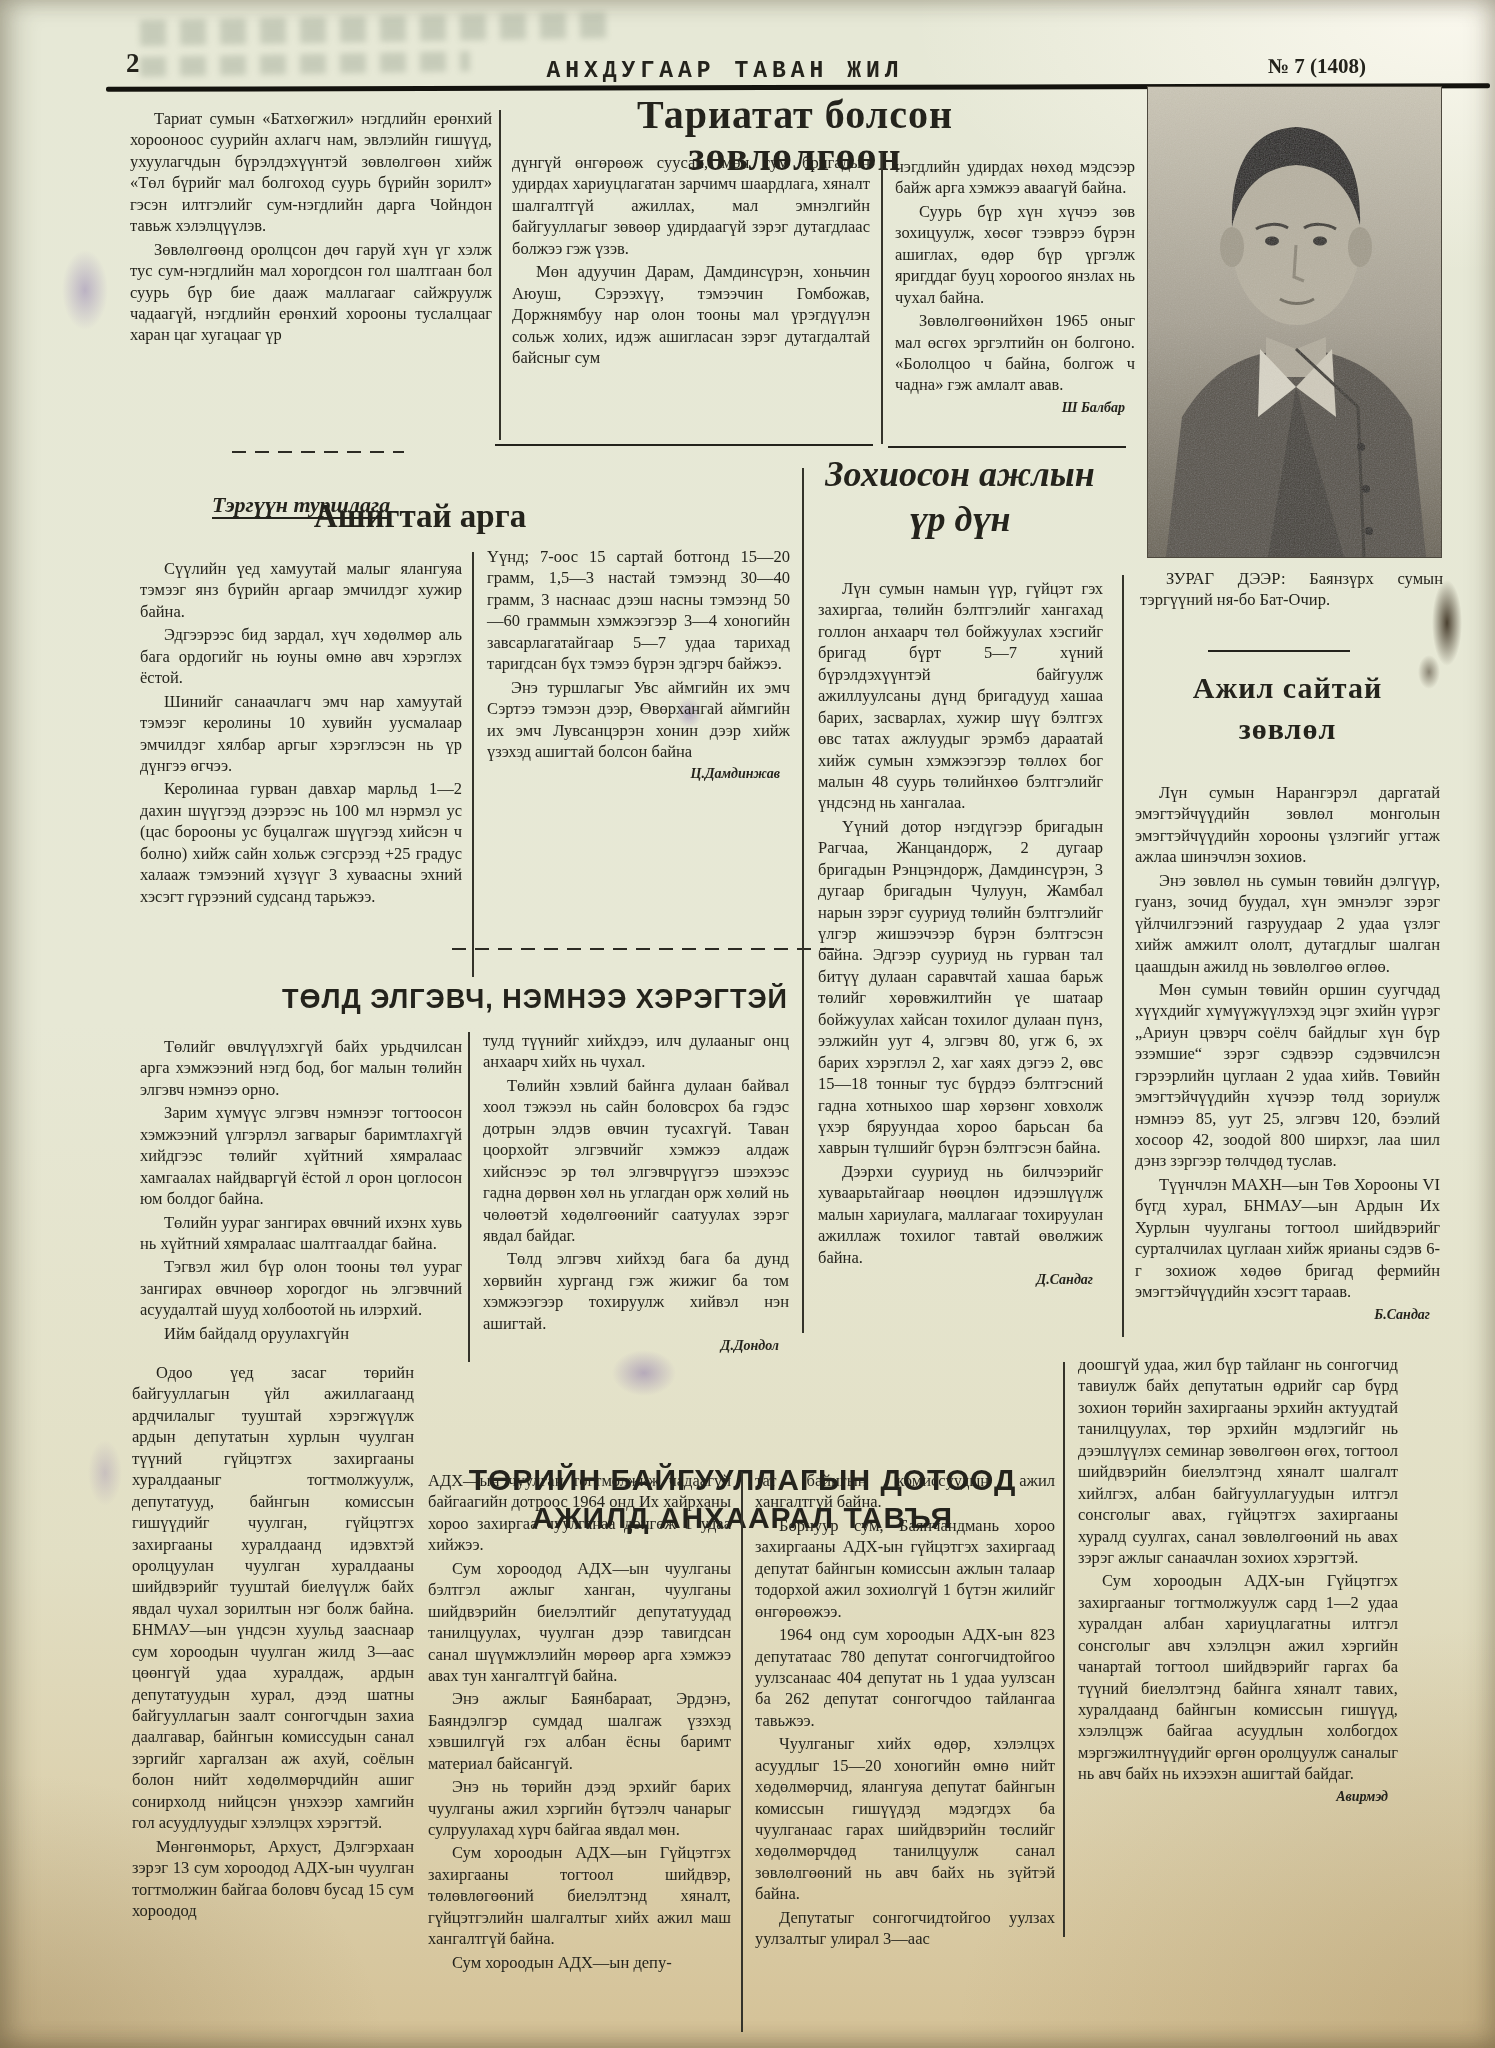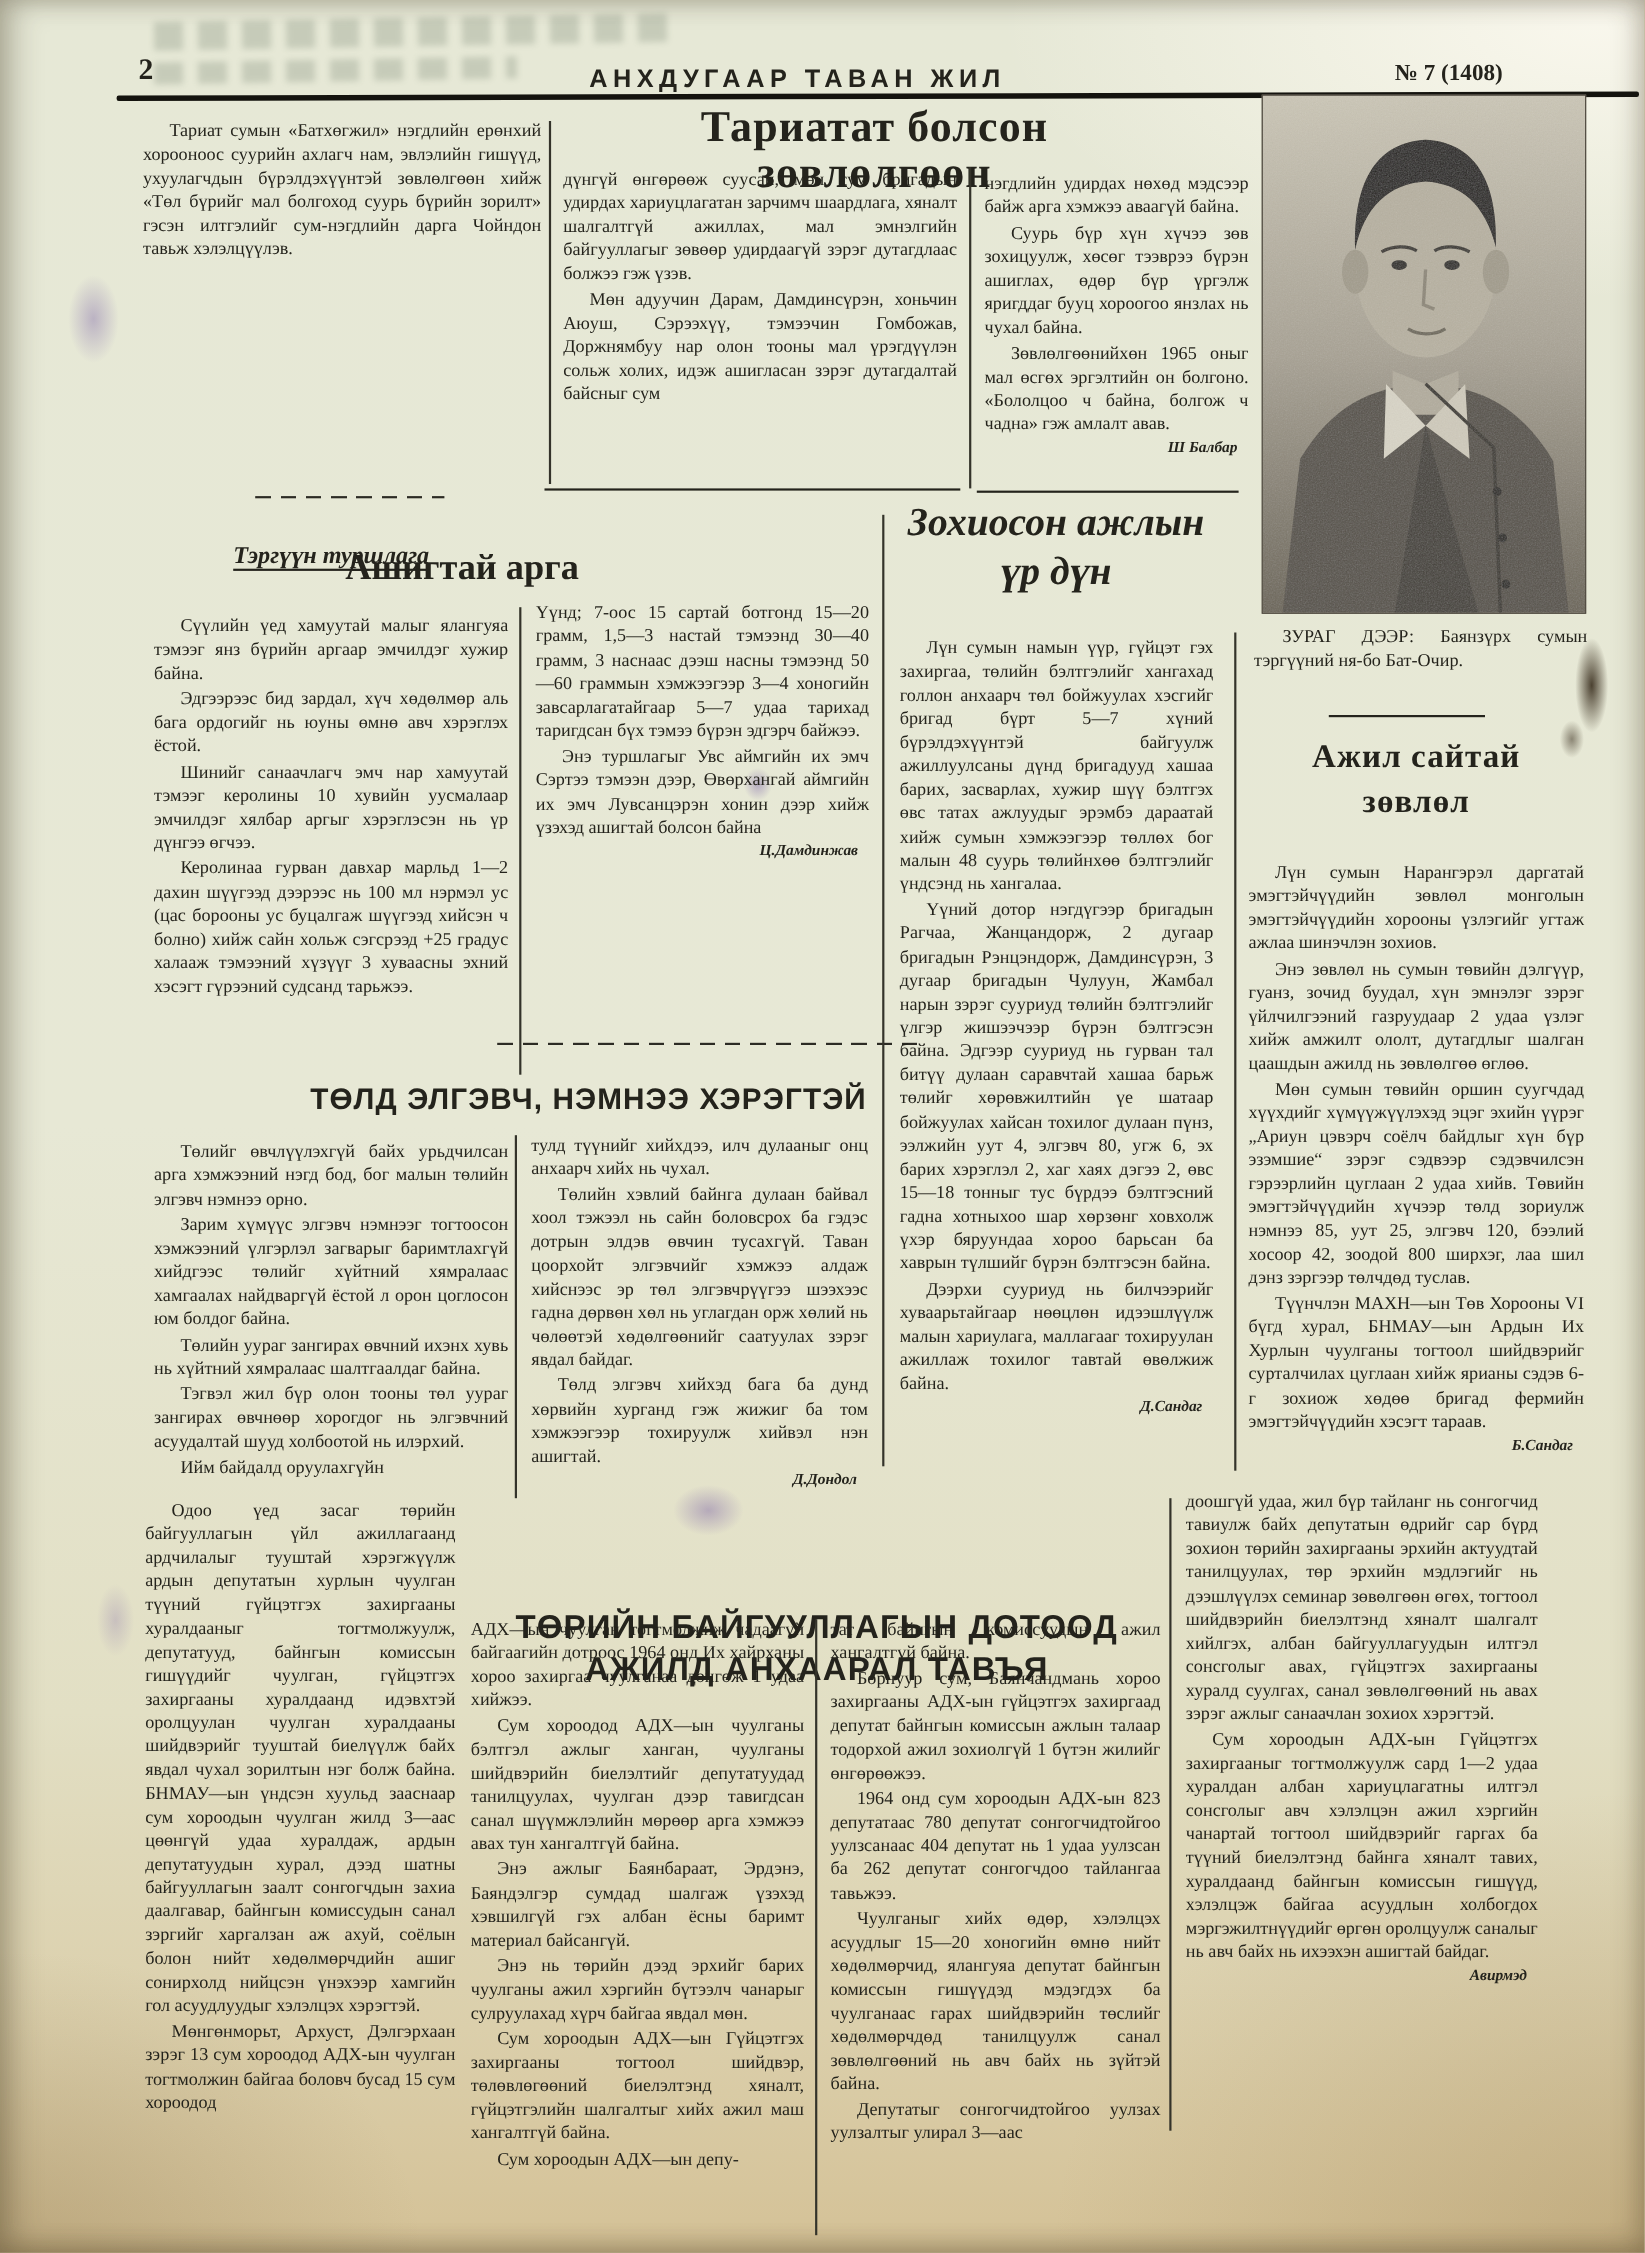--- a/index.html
+++ b/index.html
@@ -20,21 +20,21 @@
   .block{position:absolute;color:#24231c;}
   .body-txt{font-size:16.5px;line-height:1.3;text-align:justify;}
   .body-txt p{margin:0 0 2px 0;text-indent:24px;}
   [data-flush-first="true"] p:first-child{text-indent:0;}
   .byline{font-style:italic;font-weight:bold;font-size:14px;text-align:right;padding-right:10px;margin-top:4px;}
   .vrule{position:absolute;width:2px;background:#34332a;}
   .hrule{position:absolute;height:2px;background:#24231c;}
   .dashrule{position:absolute;height:2px;background:repeating-linear-gradient(90deg,#2c2b24 0 14px,transparent 14px 23px);}
   .headrule{position:absolute;height:5px;background:#14130e;transform:rotate(-0.15deg);border-radius:2px;}
   .page-num{font-size:27px;font-weight:bold;}
-  .masthead{font-family:Liberation Sans, sans-serif;font-weight:bold;font-size:23px;letter-spacing:5px;text-align:center;}
+  .masthead{font-family:Liberation Mono, monospace;font-weight:bold;font-size:23px;letter-spacing:5px;text-align:center;}
   .issue{font-size:21px;font-weight:600;}
   .h-main{font-size:40px;font-weight:bold;letter-spacing:1px;text-align:center;line-height:1.05;}
   .kicker{font-style:italic;font-weight:600;font-size:22px;text-decoration:underline;text-underline-offset:5px;}
   .h-ash{font-size:33px;font-weight:bold;text-align:center;}
   .h-zoh{font-style:italic;font-weight:bold;font-size:36px;text-align:center;line-height:1.25;}
   .h-ajil{font-size:30px;font-weight:600;text-align:center;line-height:1.35;letter-spacing:1px;}
   .h-told{font-family:"Liberation Sans",sans-serif;font-size:27px;font-weight:bold;text-align:center;letter-spacing:1px;}
   .h-torin{font-family:"Liberation Sans",sans-serif;font-size:30px;font-weight:bold;text-align:center;line-height:1.25;letter-spacing:1px;}
   .caption{font-size:16.5px;line-height:1.3;text-align:justify;}
   .caption p{margin:0;text-indent:26px;}
@@ -58,20 +58,21 @@
 
   <div class="block page-num" style="left:126px;top:48px;">2</div>
   <div class="block masthead" style="left:420px;top:58px;width:610px;">АНХДУГААР ТАВАН ЖИЛ</div>
   <div class="block issue" style="left:1268px;top:54px;">№ 7 (1408)</div>
   <div class="headrule" style="left:106px;top:85px;width:1384px;"></div>
 
   <div class="block h-main" style="left:525px;top:94px;width:540px;">Тариатат болсон зөвлөлгөөн</div>
 
   <div class="block body-txt" style="left:130px;top:108px;width:362px;">
       <p>Тариат сумын «Батхөгжил» нэгдлийн ерөнхий хорооноос суурийн ахлагч нам, эвлэлийн гишүүд, ухуулагчдын бүрэлдэхүүнтэй зөвлөлгөөн хийж «Төл бүрийг мал болгоход суурь бүрийн зорилт» гэсэн илтгэлийг сум-нэгдлийн дарга Чойндон тавьж хэлэлцүүлэв.</p>
+      <p>Зөвлөлгөөнд оролцсон дөч гаруй хүн үг хэлж тус сум-нэгдлийн мал хорогдсон гол шалтгаан бол суурь бүр бие дааж маллагааг сайжруулж чадаагүй, нэгдлийн ерөнхий хорооны туслалцааг харан цаг хугацааг үр</p>
     </div>
   <div class="vrule" style="left:499px;top:110px;height:330px;"></div>
   <div class="block body-txt" style="left:512px;top:152px;width:358px;" data-flush-first="true">
       <p>дүнгүй өнгөрөөж суусан, мөн сум бригадын удирдах хариуцлагатан зарчимч шаардлага, хяналт шалгалтгүй ажиллах, мал эмнэлгийн байгууллагыг зөвөөр удирдаагүй зэрэг дутагдлаас болжээ гэж үзэв.</p>
       <p>Мөн адуучин Дарам, Дамдинсүрэн, хоньчин Аюуш, Сэрээхүү, тэмээчин Гомбожав, Доржнямбуу нар олон тооны мал үрэгдүүлэн сольж холих, идэж ашигласан зэрэг дутагдалтай байсныг сум</p>
     </div>
   <div class="vrule" style="left:881px;top:152px;height:292px;"></div>
   <div class="block" style="left:895px;top:156px;width:240px;">
     <div class="body-txt" data-flush-first="true">
         <p>нэгдлийн удирдах нөхөд мэдсээр байж арга хэмжээ аваагүй байна.</p>

